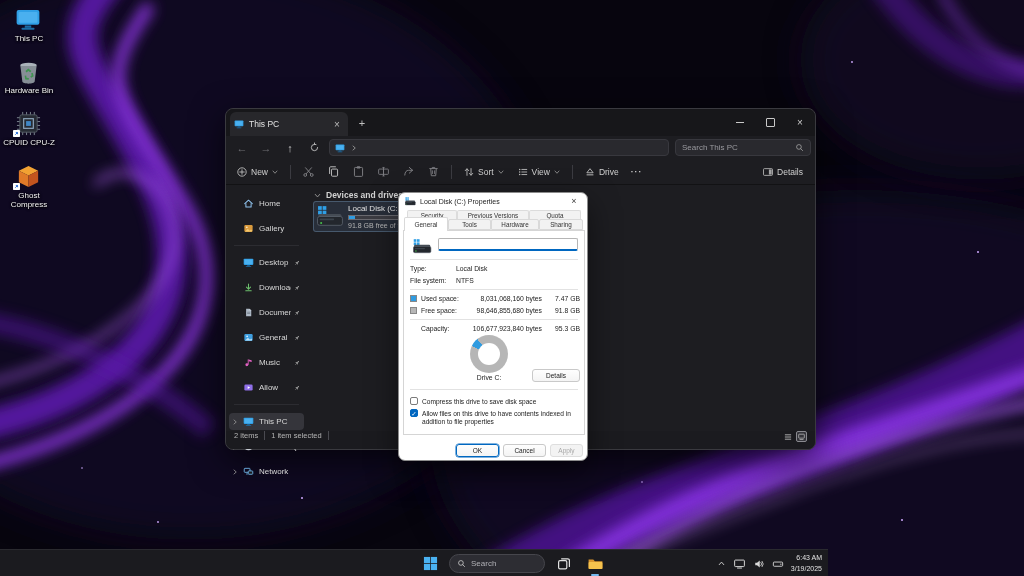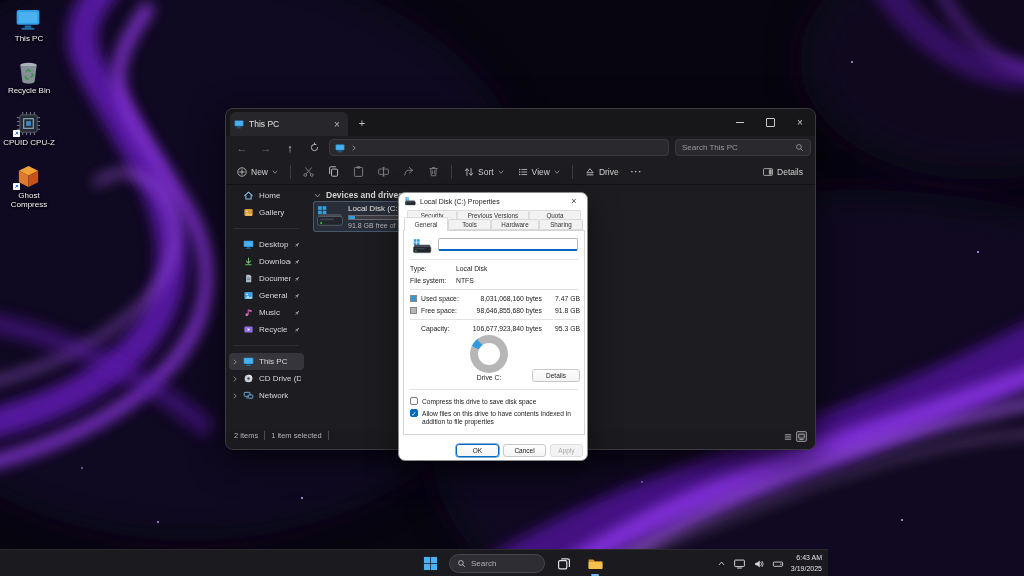--- a/index.html
+++ b/index.html
@@ -32,21 +32,21 @@
   .searchbox{left:449px;width:136px;height:17px;background:#29292e;border:1px solid #38383e;border-radius:4px;top:3px;display:flex;align-items:center;padding:0 6px;box-sizing:border-box}
   .searchbox input{flex:1;background:transparent;border:0;outline:0;color:#b9b9b9;font-size:8px;font-family:inherit;padding:0}
   .searchbox input::placeholder{color:#9a9a9f}
 
   .toolbar{left:0;top:50px;right:0;height:25px;display:flex;align-items:center;border-bottom:1px solid #121214}
   .tbtn{display:flex;align-items:center;gap:3px;color:#cfcfcf;font-size:8.5px;padding:0 6px;height:20px;border-radius:4px}
   .tico{color:#bdbdbd}
   .tsep{width:1px;height:14px;background:#3b3b41;margin:0 5px}
 
   .sidebar{left:0;top:75px;width:81px;bottom:18px;box-sizing:border-box;padding-top:3px}
-  .srow{display:flex;align-items:center;height:17px;padding:0 3px 0 14px;color:#d8d8d8;font-size:8px;position:relative;margin:0 3px;border-radius:4px;box-sizing:border-box;white-space:nowrap;overflow:hidden}
+  .srow{display:flex;align-items:center;height:17px;padding:0 3px 0 14px;color:#d8d8d8;font-size:8px;position:relative;margin:8px 3px;border-radius:4px;box-sizing:border-box;white-space:nowrap;overflow:hidden}
   .srow .lbl{margin-left:5px;flex:1;overflow:hidden;text-overflow:clip}
   .srow.sel{background:#35353b}
   .chev{position:absolute;left:2px;color:#9b9b9b}
   .pin{margin-left:2px;flex:none}
   .sdiv{height:1px;background:#2c2c31;margin:7px 8px}
 
   .main{left:81px;top:75px;right:0;bottom:18px}
   .sechdr{left:6px;top:6px;display:flex;align-items:center;gap:4px;color:#d2d2d2;font-size:8.5px;font-weight:bold}
   .drivetile{left:6px;top:17px;width:118px;height:31px;background:rgba(95,130,165,.18);border:1px solid rgba(130,170,210,.35);border-radius:3px;box-sizing:border-box}
   .drivetile .nm{position:absolute;left:34px;top:2px;font-size:8px;color:#e3e3e3;white-space:nowrap}
@@ -367,21 +367,21 @@
     <div>This PC</div>
   </div>
 </div>
 <div class="abs" style="left:0;top:58px">
   <div class="dicon">
     <div class="img">
         <svg width="27" height="27">
           <use href="#s-bin"></use>
         </svg>
       </div>
-    <div>Recycle Bin</div>
+    <div>Hardware Bin</div>
   </div>
 </div>
 <div class="abs" style="left:0;top:110px">
   <div class="dicon">
     <div class="img">
         <svg width="27" height="27">
           <use href="#s-chip"></use>
         </svg>
       <span class="badge">
           <svg width="7" height="7">
@@ -587,21 +587,21 @@
         </svg>
       <span class="lbl">Music</span>
       <svg class="pin" width="8" height="8">
           <use href="#s-pin"></use>
         </svg>
     </div>
     <div class="srow">
       <svg width="11" height="11">
           <use href="#s-video"></use>
         </svg>
-      <span class="lbl">Recycle</span>
+      <span class="lbl">Allow</span>
       <svg class="pin" width="8" height="8">
           <use href="#s-pin"></use>
         </svg>
     </div>
     <div class="sdiv"></div>
     <div class="srow sel">
       <svg class="chev" width="8" height="8">
           <use href="#s-chevr"></use>
         </svg>
       <svg width="11" height="11">

